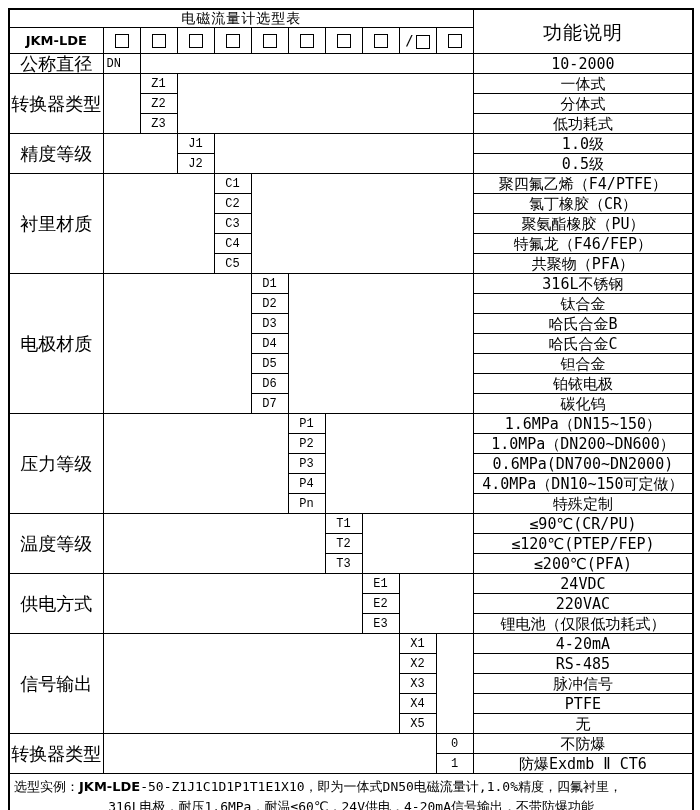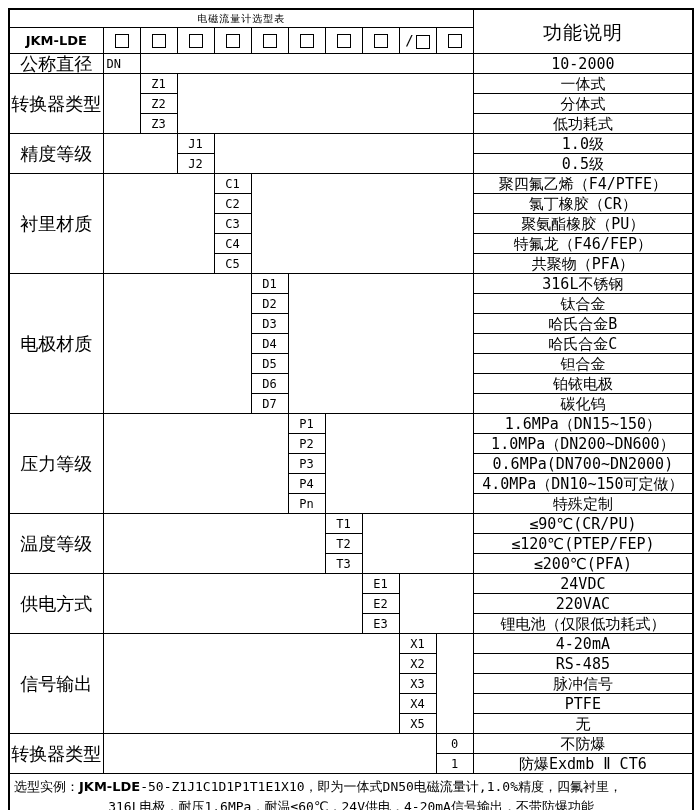--- a/index.html
+++ b/index.html
@@ -5,30 +5,30 @@
   html,body{margin:0;padding:0;background:#ffffff;}
   body{width:700px;height:810px;overflow:hidden;
        font-family:"DejaVu Sans","Liberation Sans",sans-serif;color:#000;}
   .page{padding:8px 8px 0 8px;}
   table{border-collapse:collapse;table-layout:fixed;width:684px;
         border:2px solid #000;background:#fff;}
   td{border:1px solid #000;padding:0;margin:0;text-align:center;
      vertical-align:middle;overflow:hidden;white-space:nowrap;
      height:19px;line-height:18px;
      font-family:"DejaVu Sans Mono","DejaVu Sans",sans-serif;font-size:13px;}
-  .title-cell{font-size:10px;height:17px;line-height:17px;letter-spacing:1px;}
+  .title-cell{font-size:14px;height:17px;line-height:17px;letter-spacing:1px;}
   .desc-header{font-size:19px;letter-spacing:1px;border-radius:15px;}
   .model-label{font-family:"DejaVu Sans","Liberation Sans",sans-serif;
                font-weight:bold;font-size:13px;}
   .boxrow td{height:25px;line-height:24px;}
   .checkbox{display:inline-block;width:12px;height:12px;border:1px solid #000;
             vertical-align:middle;background:#fff;}
   .slash{display:inline-block;margin-right:2px;font-size:14px;}
   .cat{font-size:18px;}
-  .code{font-size:12px;}
+  .code{font-size:12px;font-family:Liberation Mono, monospace;}
   .code.left{text-align:left;padding-left:3px;}
   .desc{font-size:15px;}
   .example-cell{height:auto;text-align:left;padding:3px 4px;line-height:20px;}
   .example-line2{text-align:center;}
   b{font-family:"DejaVu Sans","Liberation Sans",sans-serif;}
 </style>
 </head>
 <body>
 
 <div class="page">

